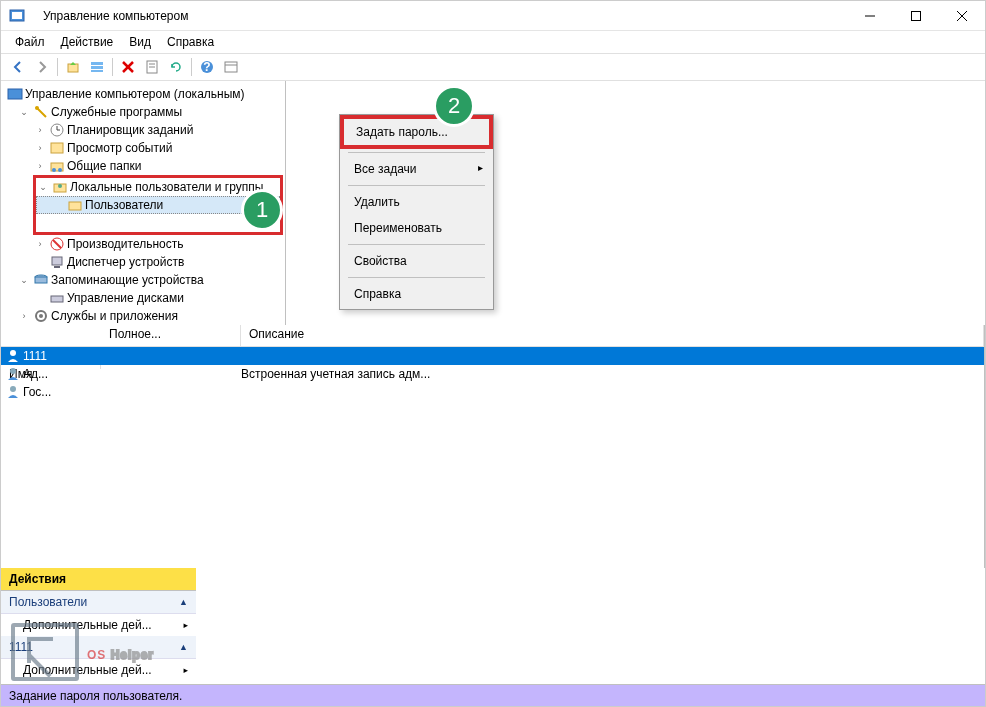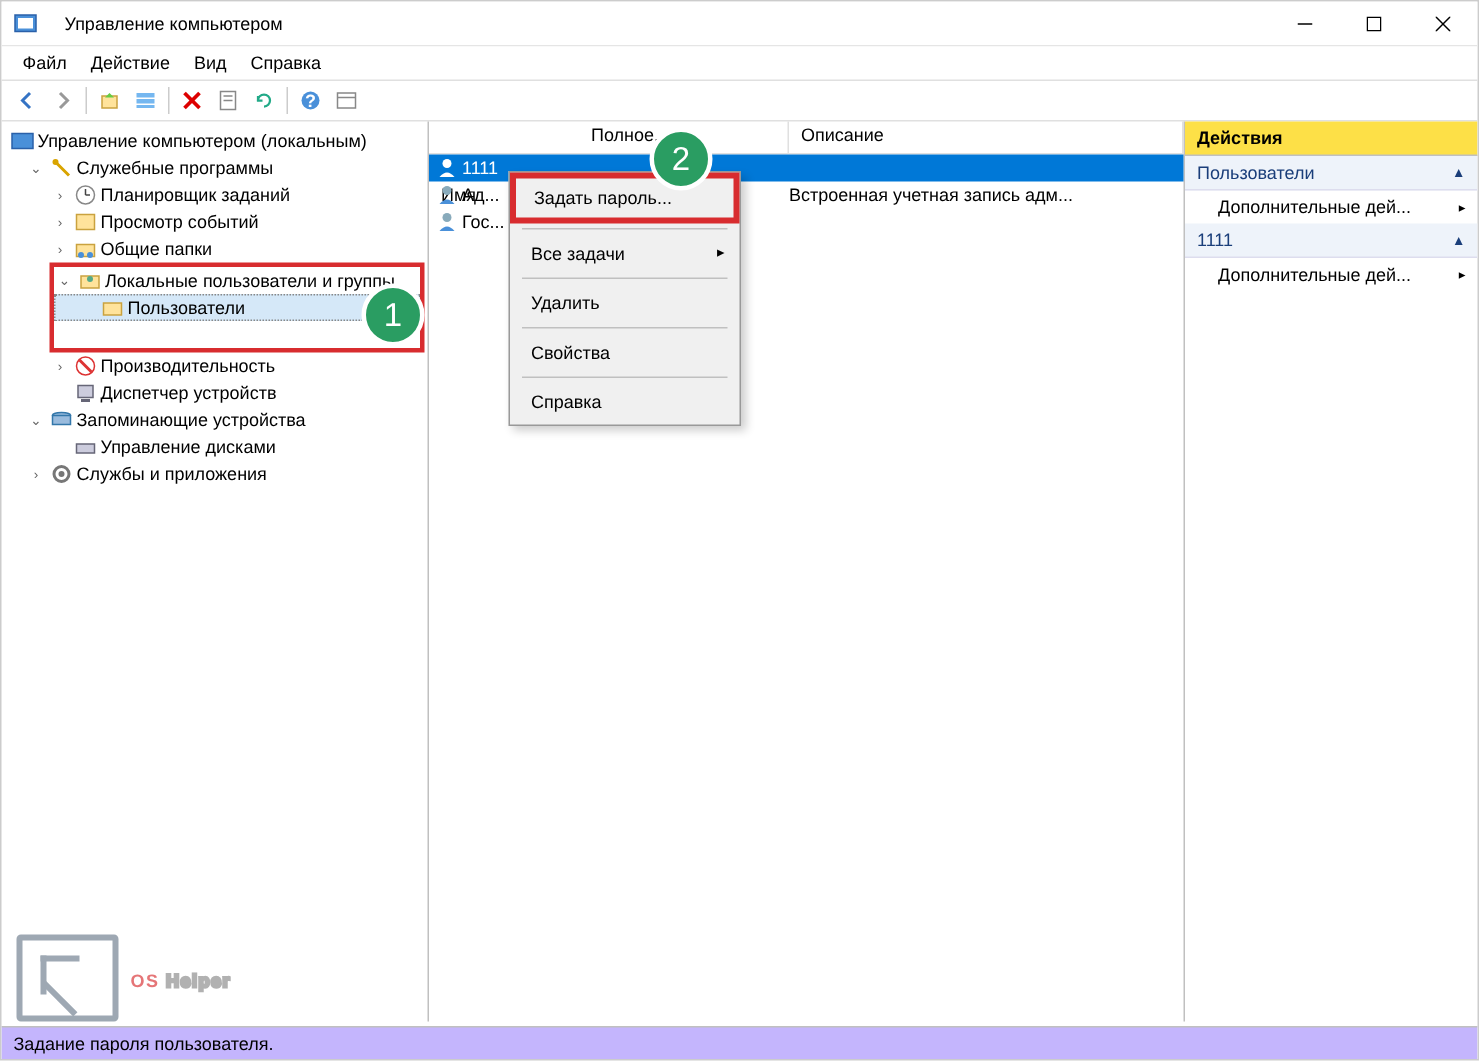--- a/index.html
+++ b/index.html
@@ -11,21 +11,21 @@
 .titlebar-controls { display: flex; }
 .titlebar-btn { width: 46px; height: 30px; display: flex; align-items: center; justify-content: center; cursor: pointer; }
 
 .menubar { height: 22px; display: flex; align-items: center; padding-left: 6px; background: #fff; }
 .menu-item { padding: 2px 8px; cursor: pointer; }
 
 .toolbar { height: 28px; display: flex; align-items: center; padding-left: 6px; gap: 2px; border-top: 1px solid #e0e0e0; border-bottom: 1px solid #e0e0e0; }
 .tool-btn { width: 22px; height: 22px; display: flex; align-items: center; justify-content: center; cursor: pointer; border: 1px solid transparent; }
 .tool-sep { width: 1px; height: 18px; background: #ccc; margin: 0 2px; }
 
-.content-area { display: flex; height: 600px; }
+.content-area { display: flex; height: 600px; flex-direction: column; }
 .tree-pane { width: 285px; border-right: 1px solid #c0c0c0; overflow: hidden; padding-top: 4px; position: relative; }
 .list-pane { flex: 1; border-right: 1px solid #c0c0c0; position: relative; }
 .actions-pane { width: 195px; }
 
 .tree-node { display: flex; align-items: center; height: 18px; padding-left: 4px; cursor: pointer; white-space: nowrap; }
 .tree-expand { width: 14px; height: 14px; display: flex; align-items: center; justify-content: center; font-size: 9px; color: #666; }
 .tree-icon { width: 16px; height: 16px; margin: 0 2px; display: inline-flex; align-items: center; justify-content: center; }
 .tree-label { white-space: nowrap; }
 .indent-1 { padding-left: 16px; }
 .indent-2 { padding-left: 32px; }
@@ -367,20 +367,21 @@
 </div>
 
 <div class="context-menu">
   <div class="highlight-box" style="margin:-2px -2px 0 -2px; border-width:4px;">
     <div class="ctx-item">Задать пароль...</div>
   </div>
   <div class="ctx-sep"></div>
   <div class="ctx-item has-sub">Все задачи</div>
   <div class="ctx-sep"></div>
   <div class="ctx-item">Удалить</div>
+  <div class="ctx-item">Переименовать</div>
   <div class="ctx-sep"></div>
   <div class="ctx-item ctx-bold">Свойства</div>
   <div class="ctx-sep"></div>
   <div class="ctx-item">Справка</div>
 </div>
 
 <div class="badge badge-1">1</div>
 <div class="badge badge-2">2</div>
 
 <div class="watermark">

